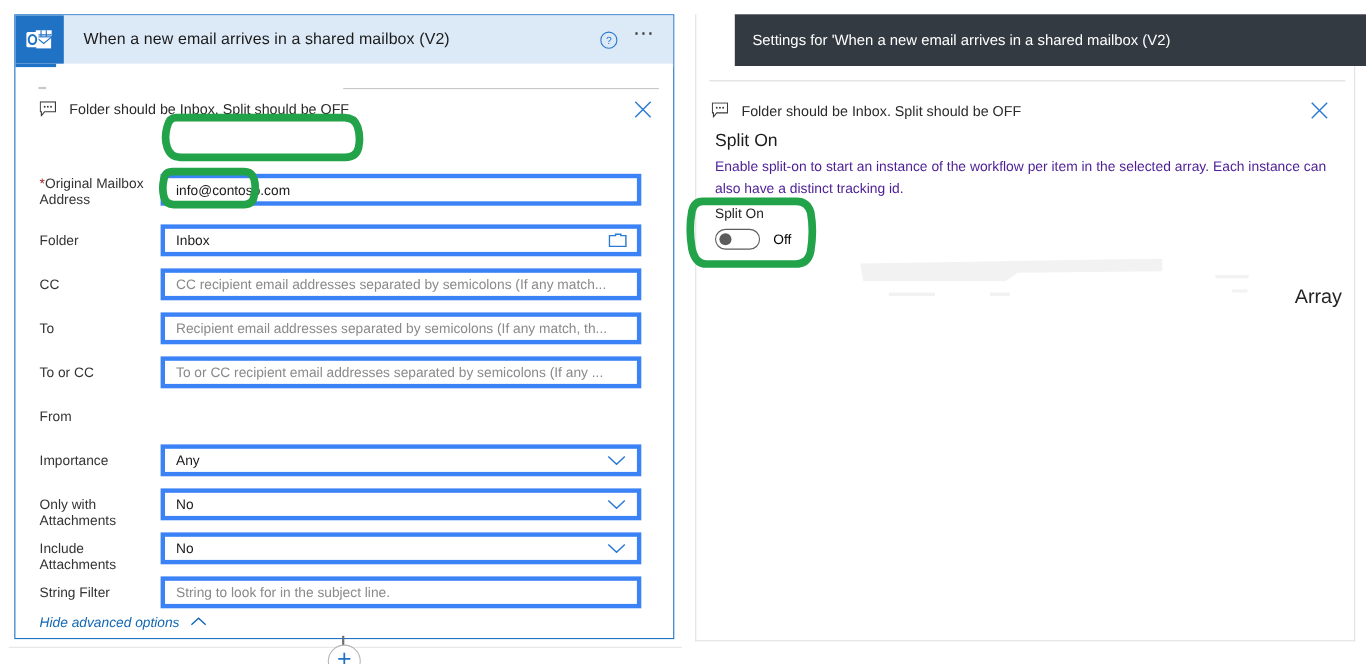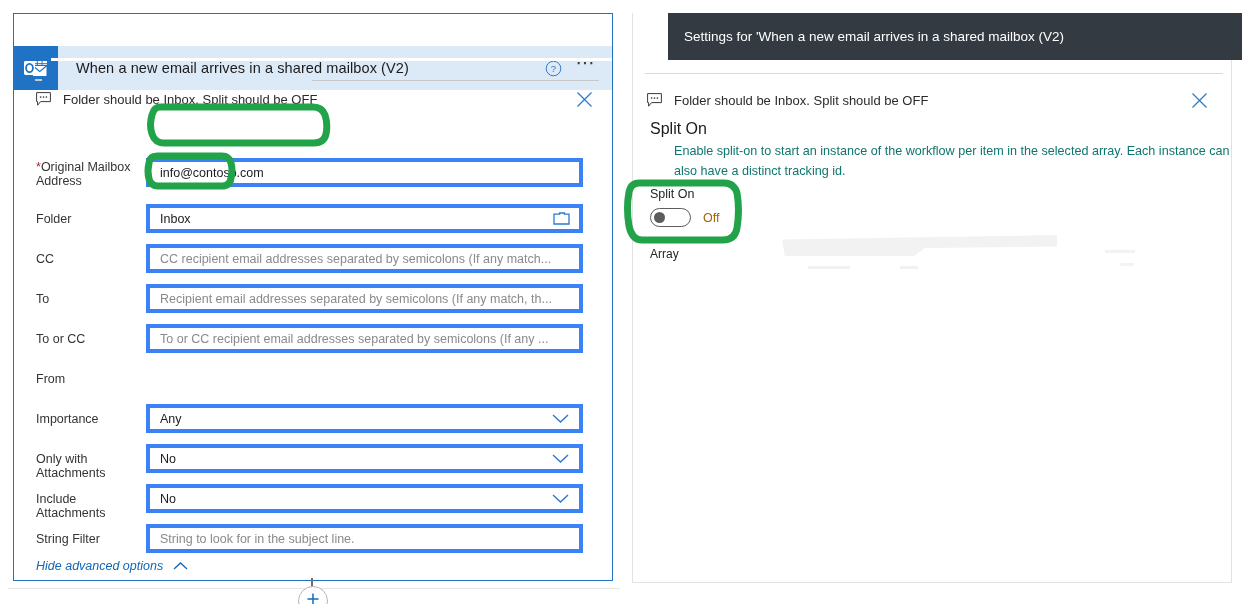--- a/index.html
+++ b/index.html
@@ -28,21 +28,20 @@
     box-sizing: border-box;
   }
   #card-header {
     position: absolute;
     left: 0; top: 0;
     width: 100%;
     height: 44px;
     background: #dce9f7;
     display: flex;
     align-items: center;
-    margin-top: 32px;
   }
   #app-icon {
     width: 44px;
     height: 44px;
     background: #1f72c4;
     flex: 0 0 44px;
     display: flex;
     align-items: center;
     justify-content: center;
   }
@@ -277,24 +276,23 @@
     top: 120px;
     width: 570px;
   }
   #split-heading {
     font-size: 16px;
     color: #1b1b1b;
     margin-bottom: 3px;
   }
   #split-desc {
     font-size: 12.6px;
-    color: #0f766e;
+    color: #4c1d95;
     line-height: 20px;
     width: 560px;
-    margin-left: 24px;
   }
   #split-toggle-label {
     font-size: 12.5px;
     color: #252525;
     margin-top: 6px;
   }
   #toggle-row {
     display: flex;
     align-items: center;
     gap: 12px;
@@ -312,27 +310,28 @@
   }
   #split-toggle .knob {
     position: absolute;
     left: 3px; top: 3px;
     width: 11px; height: 11px;
     border-radius: 50%;
     background: #5c5c5c;
   }
   #toggle-state {
     font-size: 12.5px;
-    color: #a16207;
+    color: #000000;
     text-align: center;
   }
   #array-label {
-    font-size: 12px;
+    font-size: 18px;
     color: #252525;
-    margin-top: 20px;
+    margin-top: 32px;
+    text-align: right;
   }
 
   
   #grey-smudge {
     position: absolute;
     left: 782px;
     top: 235px;
     width: 275px;
     height: 21px;
     background: #f2f2f2;

